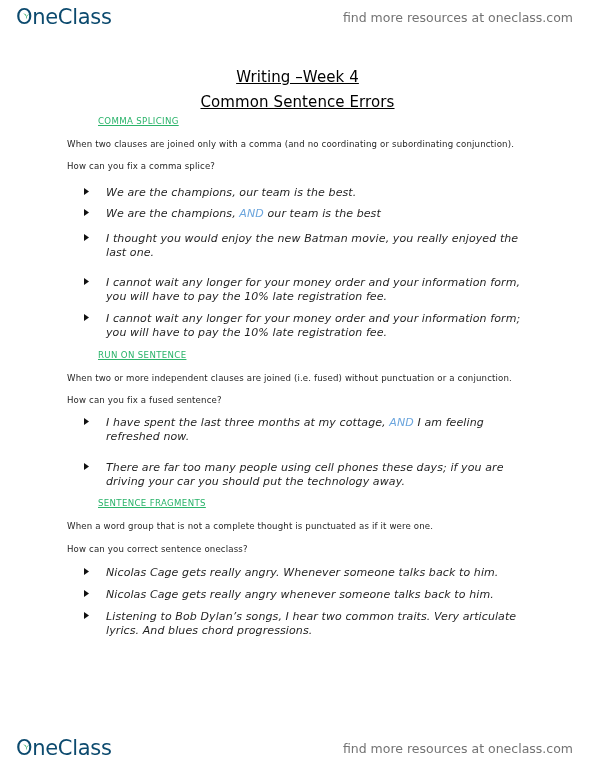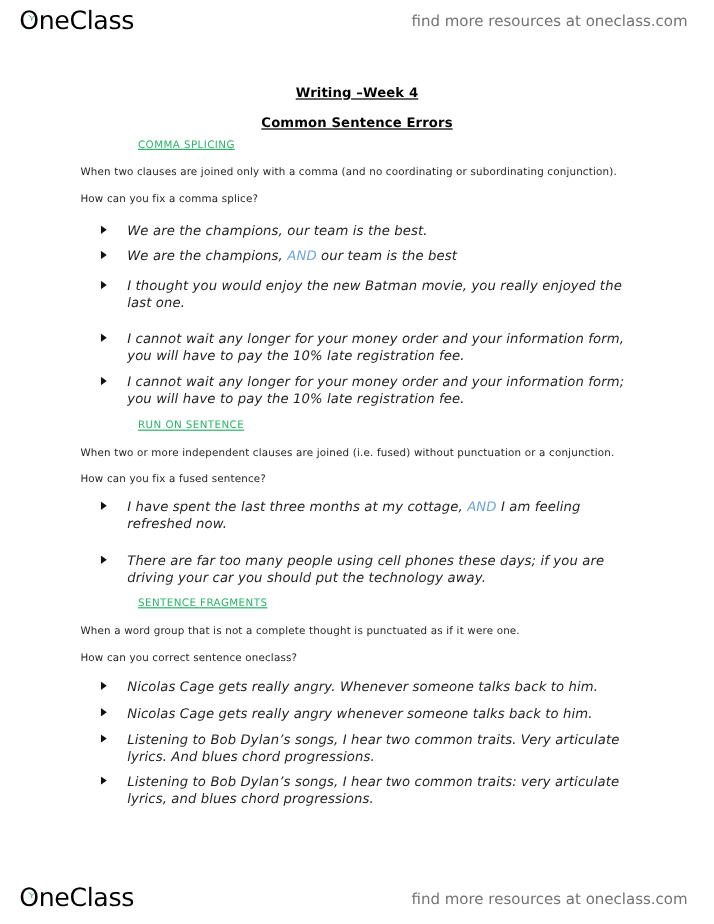--- a/index.html
+++ b/index.html
@@ -38,52 +38,52 @@
   .logo {
     display: flex;
     align-items: flex-end;
     position: relative;
     line-height: 1;
   }
   .logo-text {
     font-family: "DejaVu Sans", sans-serif;
     font-size: 21px;
     letter-spacing: -0.3px;
-    color: #000000;
+    color: #0c4a6e;
     font-weight: 400;
   }
   .logo-sprout {
     position: absolute;
     left: 5.5px;
     top: -1px;
     width: 9px;
     height: 7px;
   }
   .promo-text {
     font-family: "DejaVu Sans", sans-serif;
     font-size: 12.5px;
     color: #737373;
   }
   .title-block {
     text-align: center;
   }
   .doc-title {
     font-family: "DejaVu Sans", sans-serif;
-    font-size: 11px;
-    font-weight: bold;
+    font-size: 15px;
+    font-weight: normal;
     text-decoration: underline;
     color: #000000;
     letter-spacing: 0.1px;
   }
   .title-1 { position: absolute; left: 0; top: 68px; width: 595px; }
   .title-2 { position: absolute; left: 0; top: 93px; width: 595px; }
 
   .section-head {
     position: absolute;
-    left: 71px;
+    left: 54px;
     font-family: "DejaVu Sans", sans-serif;
     font-size: 8.6px;
     font-weight: 400;
     color: #2ab36a;
     text-decoration: underline;
     letter-spacing: 0.35px;
     white-space: nowrap;
     padding-left: 44px;
   }
   .para {
@@ -246,28 +246,20 @@
 
   <div class="bullet" style="top:610px">
     <span class="marker">
         <svg width="5" height="7" viewBox="0 0 5 7">
           <path d="M0 0 L5 3.5 L0 7 Z" fill="#111"></path>
         </svg>
       </span>
     <span class="btext"><span>Listening to Bob Dylan’s songs, I hear two common traits.  Very articulate lyrics.  And blues chord progressions.</span></span>
   </div>
 
-  <div class="bullet" style="top:645px">
-    <span class="marker">
-        <svg width="5" height="7" viewBox="0 0 5 7">
-          <path d="M0 0 L5 3.5 L0 7 Z" fill="#111"></path>
-        </svg>
-      </span>
-    <span class="btext"><span>Listening to Bob Dylan’s songs, I hear two common traits:  very articulate lyrics, and blues chord progressions.</span></span>
-  </div>
 
   <div class="brand-bar footer">
     <div class="logo">
       <span class="logo-sprout">
         <svg viewBox="0 0 18 14" width="9" height="7">
           <path d="M9 13 C9 8, 6 5, 2 3 C6 3, 9 5, 9 9 Z" fill="#27a860"></path>
           <path d="M9 13 C9 9, 11 6, 16 4 C13 4, 9 6, 9 11 Z" fill="#27a860"></path>
           <path d="M8.4 13 L9.6 13 L9.6 9 L8.4 9 Z" fill="#27a860"></path>
         </svg>
       </span>

